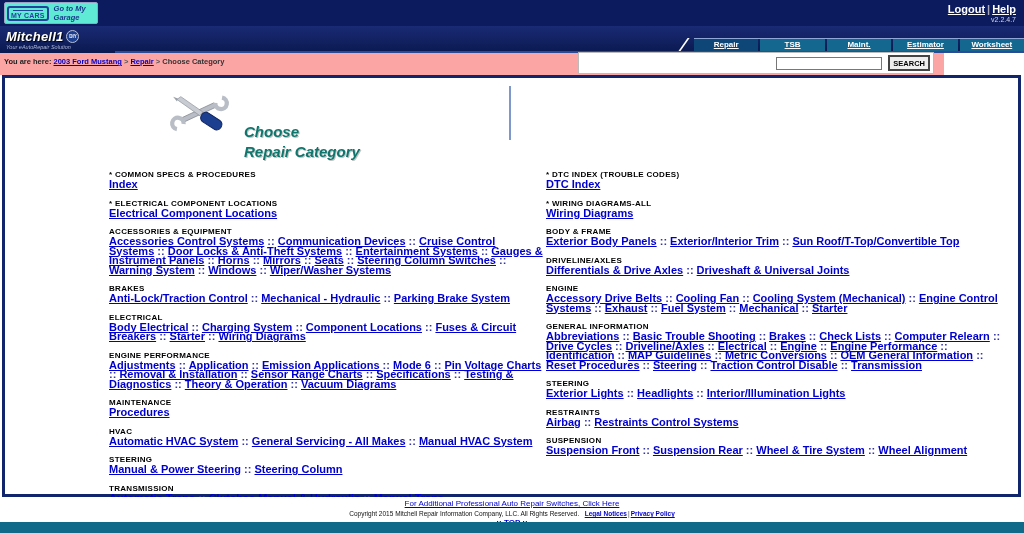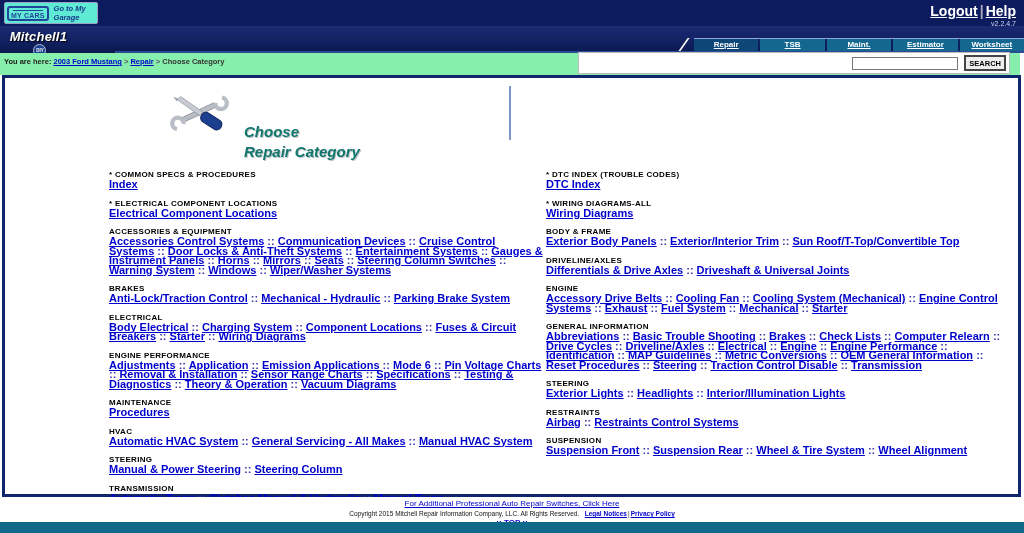--- a/index.html
+++ b/index.html
@@ -6,43 +6,43 @@
   html,body { width:1024px; height:533px; font-family:"Liberation Sans", sans-serif; background:#fff; position:relative; overflow:hidden; }
 
   
   .topbar { position:absolute; left:0; top:0; width:1024px; height:26px; background:#0c1b5e; }
   .plate-btn { position:absolute; left:4px; top:2px; height:22px; background:#5eead4; border:1px solid #9aa3c4; border-radius:2px; display:flex; align-items:center; cursor:pointer; }
   .plate { margin:2px; border:2px solid #24449c; border-radius:3px; padding:0 2px; display:flex; flex-direction:column; justify-content:center; }
   .plate-top { height:3px; border-bottom:1px solid #24449c; margin:0 2px 1px 2px; }
   .plate-txt { font-size:7px; font-weight:bold; color:#24449c; letter-spacing:0.2px; line-height:7px; }
   .garage-txt { width:46px; padding:1px 3px 0 3px; font-size:7.5px; font-weight:bold; font-style:italic; color:#1b3a8c; line-height:8.5px; }
   .sess { position:absolute; right:8px; top:3px; text-align:right; }
-  .sess-links { font-size:14px; font-weight:bold; color:#fff; }
+  .sess-links { font-size:11px; font-weight:bold; color:#fff; }
   .sess-links a { color:#fff; text-decoration:underline; cursor:pointer; }
   .sess-pipe { color:#aab; padding:0 2px; }
   .version { font-size:7px; color:#cfd6ef; margin-top:1px; }
 
   
   .band2 { position:absolute; left:0; top:26px; width:1024px; height:27px; background:linear-gradient(#1a2a74, #0a1950); }
   .logo { position:absolute; left:6px; top:29px; }
-  .logo-row { display:flex; align-items:center;flex-direction:column; }
+  .logo-row { display:flex; align-items:center; }
   .logo-text { font-size:13px; font-weight:bold; font-style:italic; color:#fff; letter-spacing:0.2px; text-shadow:1px 1px 1px #000; }
   .logo-badge { width:13px; height:13px; margin-left:3px; border-radius:50%; background:#1d3f8f; border:1px solid #b9c2d8; color:#fff; font-size:4.5px; font-weight:bold; display:flex; align-items:center; justify-content:center; }
   .logo-tag { font-size:5.5px; color:#aeb6d6; margin-top:0px; font-style:italic; }
 
   
   .tab-diag { position:absolute; top:38px; right:332px; width:16px; height:13px; overflow:hidden; }
   .tab-diag::before { content:""; position:absolute; left:6px; top:-2px; width:2px; height:20px; background:#fff; transform:skewX(-35deg); }
   .tab-bar { position:absolute; top:38px; right:0; width:330px; height:13px; display:flex; gap:2px; border-top:1px solid #8fa8d8; }
   .tab { flex:1; background:#146890; color:#fff; font-size:8px; font-weight:bold; text-decoration:underline; text-align:center; line-height:12px; cursor:pointer; }
   .tab.active { background:#0e4677; }
   .tab-strip { position:absolute; top:51px; left:115px; right:0; height:2px; background:#2b4b97; }
 
   
-  .crumb-row { position:absolute; left:0; top:53px; width:1020px; height:22px; background:#86efac; }
+  .crumb-row { position:absolute; left:0; top:53px; width:944px; height:22px; background:#fca5a5; }
   .crumbs { position:absolute; left:4px; top:4px; font-size:7.5px; color:#222; }
   .bc-prefix { font-weight:bold; color:#222; }
   .bc-link { color:#0000cd; font-weight:bold; text-decoration:underline; cursor:pointer; }
   .bc-sep { color:#555; font-weight:bold; }
   .bc-current { color:#333; font-weight:bold; }
   .search-box { position:absolute; left:578px; right:10px; top:-1px; height:22px; background:#fff; border:1px solid #bbb; display:flex; align-items:center; justify-content:flex-end; padding-right:3px; gap:6px; }
   .search-input { width:106px; height:13px; font-size:9px; border:1px solid #777; padding:0 2px; }
   .search-btn { height:16px; font-size:7.5px; font-weight:bold; font-family:"Liberation Sans",sans-serif; color:#000; background:#eee; border:2px solid #444; padding:0 3px; cursor:pointer; }
 
   

